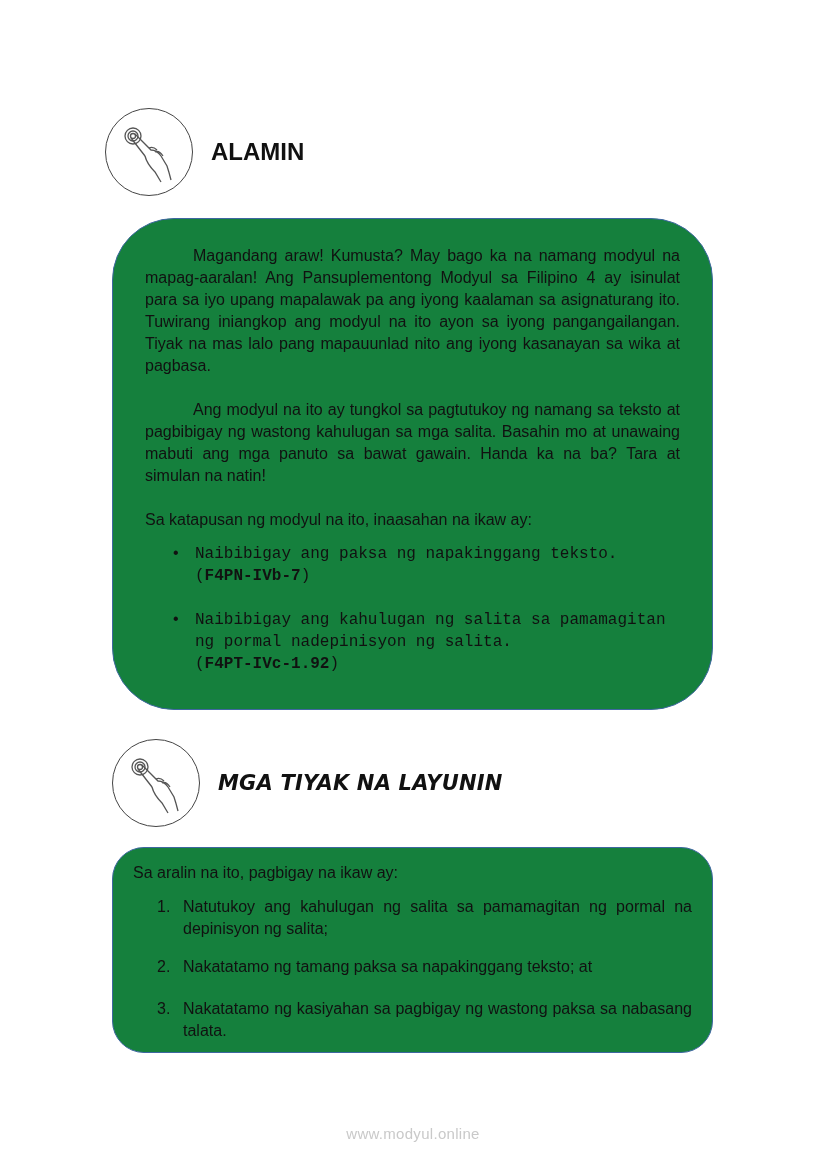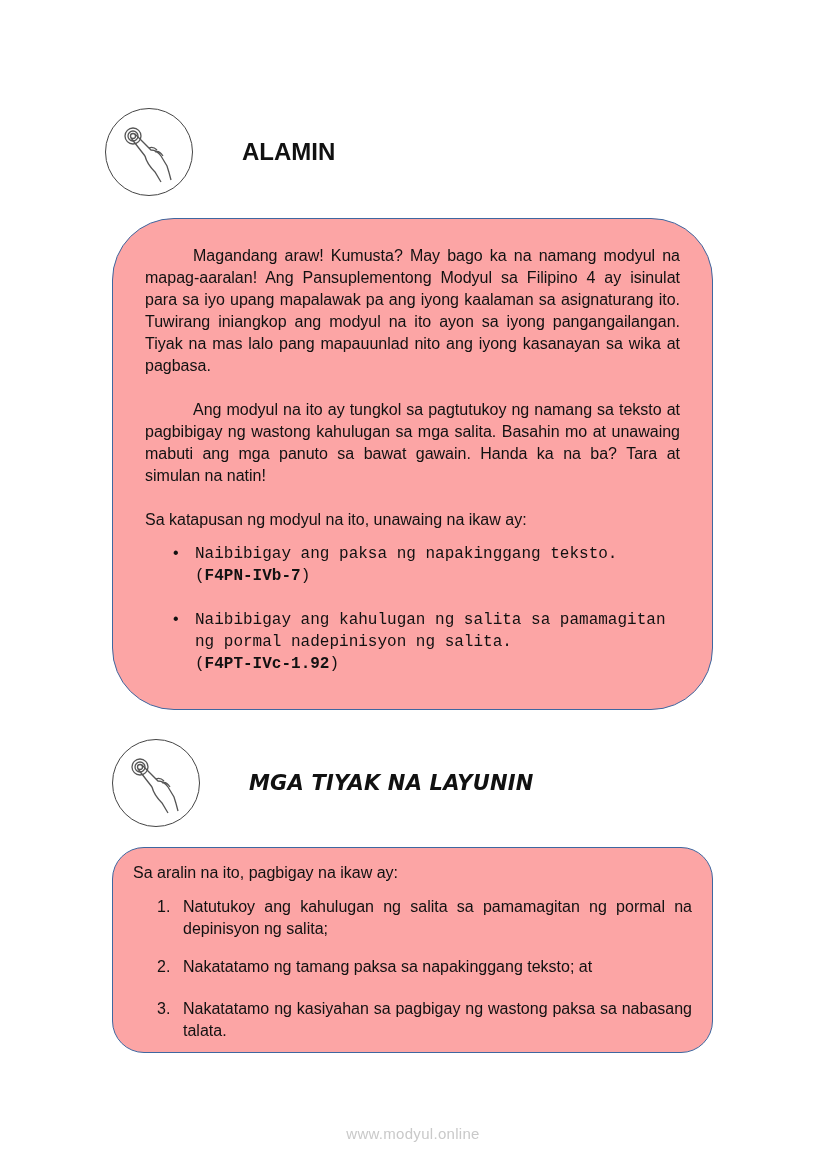--- a/index.html
+++ b/index.html
@@ -1,32 +1,32 @@
 <!DOCTYPE html>
 <html><head>
   <meta charset="utf-8">
   <style>
     html, body { margin: 0; padding: 0; background: #ffffff; }
     body {
       width: 826px; height: 1169px; position: relative; overflow: hidden;
       font-family: "Liberation Sans", sans-serif; color: #111;
     }
-    .section-header { position: absolute; left: 105px; display: flex; align-items: center; gap: 31px; }
+    .section-header { position: absolute; left: 105px; display: flex; align-items: center; }
     .icon-circle {
       width: 88px; height: 88px; border-radius: 50%;
       border: 1.5px solid #444; box-sizing: border-box; position: relative;
       display: flex; align-items: center; justify-content: center;
     }
     .icon-circle svg { width: 76px; height: 76px; }
     .header-title { font-weight: bold; font-size: 24px; margin-left: 18px; }
     .header-title.h2 { font-family: "DejaVu Sans", sans-serif; font-size: 21px; letter-spacing: 0.2px; }
 
     .box {
       position: absolute; left: 112px; width: 601px; box-sizing: border-box;
-      border: 1.5px solid #3e67a0; background: #fca5a5;
+      border: 1.5px solid #3e67a0; background: #15803d;
     }
     .box1 { top: 218px; height: 492px; border-radius: 62px; padding: 26px 32px 0 32px; }
     .box2 { top: 847px; height: 206px; border-radius: 32px; padding: 14px 20px 0 20px; }
 
     .para { font-size: 16px; line-height: 22px; text-align: justify; margin: 0; }
     .para.indent { text-indent: 48px; }
     .gap { height: 22px; }
     .bullets { list-style: none; margin: 0; padding: 0 0 0 50px; font-size: 16px; line-height: 22px; font-family: Liberation Mono, monospace; }
     .bullets li { position: relative; margin-bottom: 22px; }
     .bullets li::before { content: "•"; position: absolute; left: -24px; top: 0; }
@@ -54,21 +54,21 @@
     </svg>
   </div>
   <div class="header-title">ALAMIN</div>
 </div>
 
 <div class="box box1">
   <p class="para indent">Magandang araw! Kumusta? May bago ka na namang modyul na mapag-aaralan! Ang Pansuplementong Modyul sa Filipino 4 ay isinulat para sa iyo upang mapalawak pa ang iyong kaalaman sa asignaturang ito. Tuwirang iniangkop ang modyul na ito ayon sa iyong pangangailangan. Tiyak na mas lalo pang mapauunlad nito ang iyong kasanayan sa wika at pagbasa.</p>
   <div class="gap"></div>
   <p class="para indent">Ang modyul na ito ay tungkol sa pagtutukoy ng namang sa teksto at pagbibigay ng wastong kahulugan sa mga salita. Basahin mo at unawaing mabuti ang mga panuto sa bawat gawain. Handa ka na ba? Tara at simulan na natin!</p>
   <div class="gap"></div>
-  <p class="para">Sa katapusan ng modyul na ito, unawaing na ikaw ay:</p>
+  <p class="para">Sa katapusan ng modyul na ito, inaasahan na ikaw ay:</p>
   <div style="height:12px"></div>
   <ul class="bullets">
     <li>
       <span>Naibibigay ang paksa ng napakinggang teksto.</span><br>
       (<span class="code">F4PN-IVb-7</span>)
     </li>
     <li style="margin-top:22px;">
       <span>Naibibigay ang kahulugan ng salita sa pamamagitan ng pormal nadepinisyon ng salita.</span><br>
       (<span class="code">F4PT-IVc-1.92</span>)
     </li>

